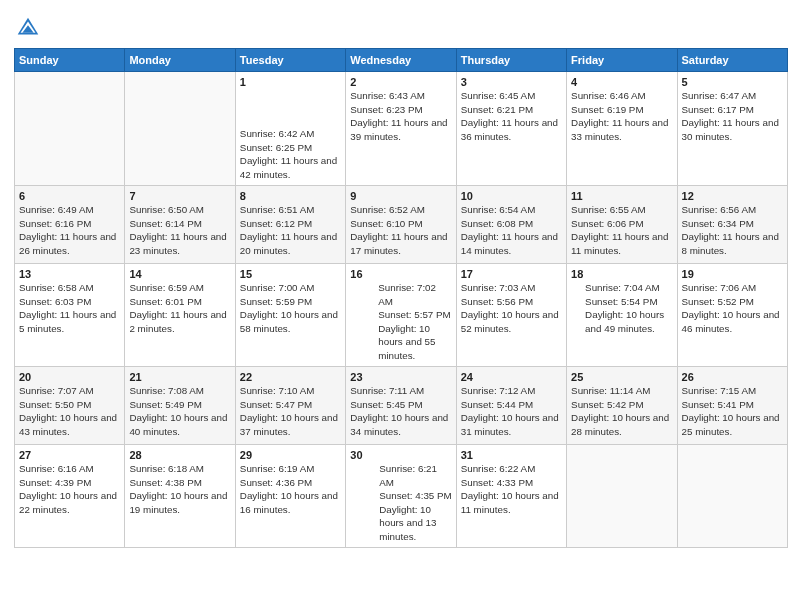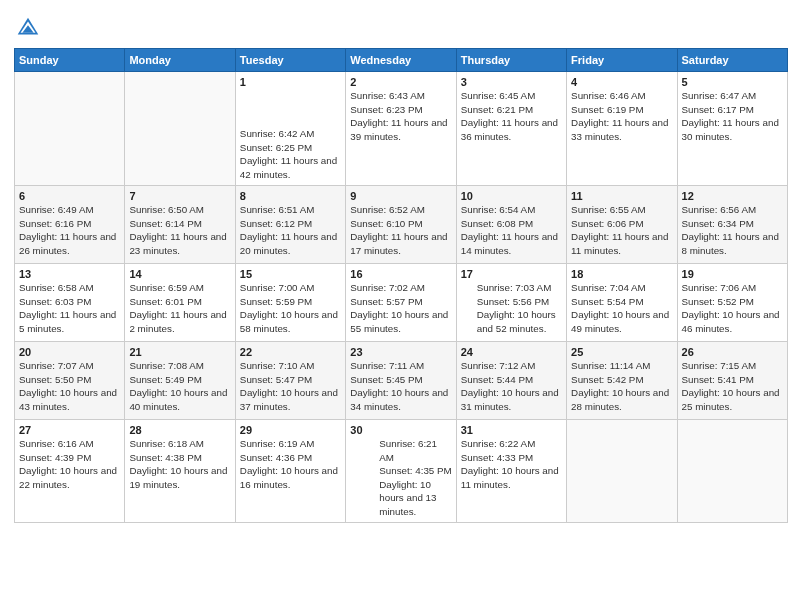--- a/index.html
+++ b/index.html
@@ -232,33 +232,33 @@
 Daylight: 11 hours and 2 minutes.</div>
           </td>
           <td>
             <span class="day-num">15</span>
             <div class="day-detail" style="white-space: pre-line;">Sunrise: 7:00 AM
 Sunset: 5:59 PM
 Daylight: 10 hours and 58 minutes.</div>
           </td>
           <td>
             <span class="day-num">16</span>
-            <div class="day-detail" style="white-space: pre-line;">Sunrise: 7:02 AM
+            <div class="day-detail" style="white-space: pre-line; margin-left: 28px;">Sunrise: 7:02 AM
 Sunset: 5:57 PM
 Daylight: 10 hours and 55 minutes.</div>
           </td>
           <td>
             <span class="day-num">17</span>
-            <div class="day-detail" style="white-space: pre-line; margin-left: 16px;">Sunrise: 7:03 AM
+            <div class="day-detail" style="white-space: pre-line;">Sunrise: 7:03 AM
 Sunset: 5:56 PM
 Daylight: 10 hours and 52 minutes.</div>
           </td>
           <td>
             <span class="day-num">18</span>
-            <div class="day-detail" style="white-space: pre-line;">Sunrise: 7:04 AM
+            <div class="day-detail" style="white-space: pre-line; margin-left: 14px;">Sunrise: 7:04 AM
 Sunset: 5:54 PM
 Daylight: 10 hours and 49 minutes.</div>
           </td>
           <td>
             <span class="day-num">19</span>
             <div class="day-detail" style="white-space: pre-line;">Sunrise: 7:06 AM
 Sunset: 5:52 PM
 Daylight: 10 hours and 46 minutes.</div>
           </td>
         </tr>

